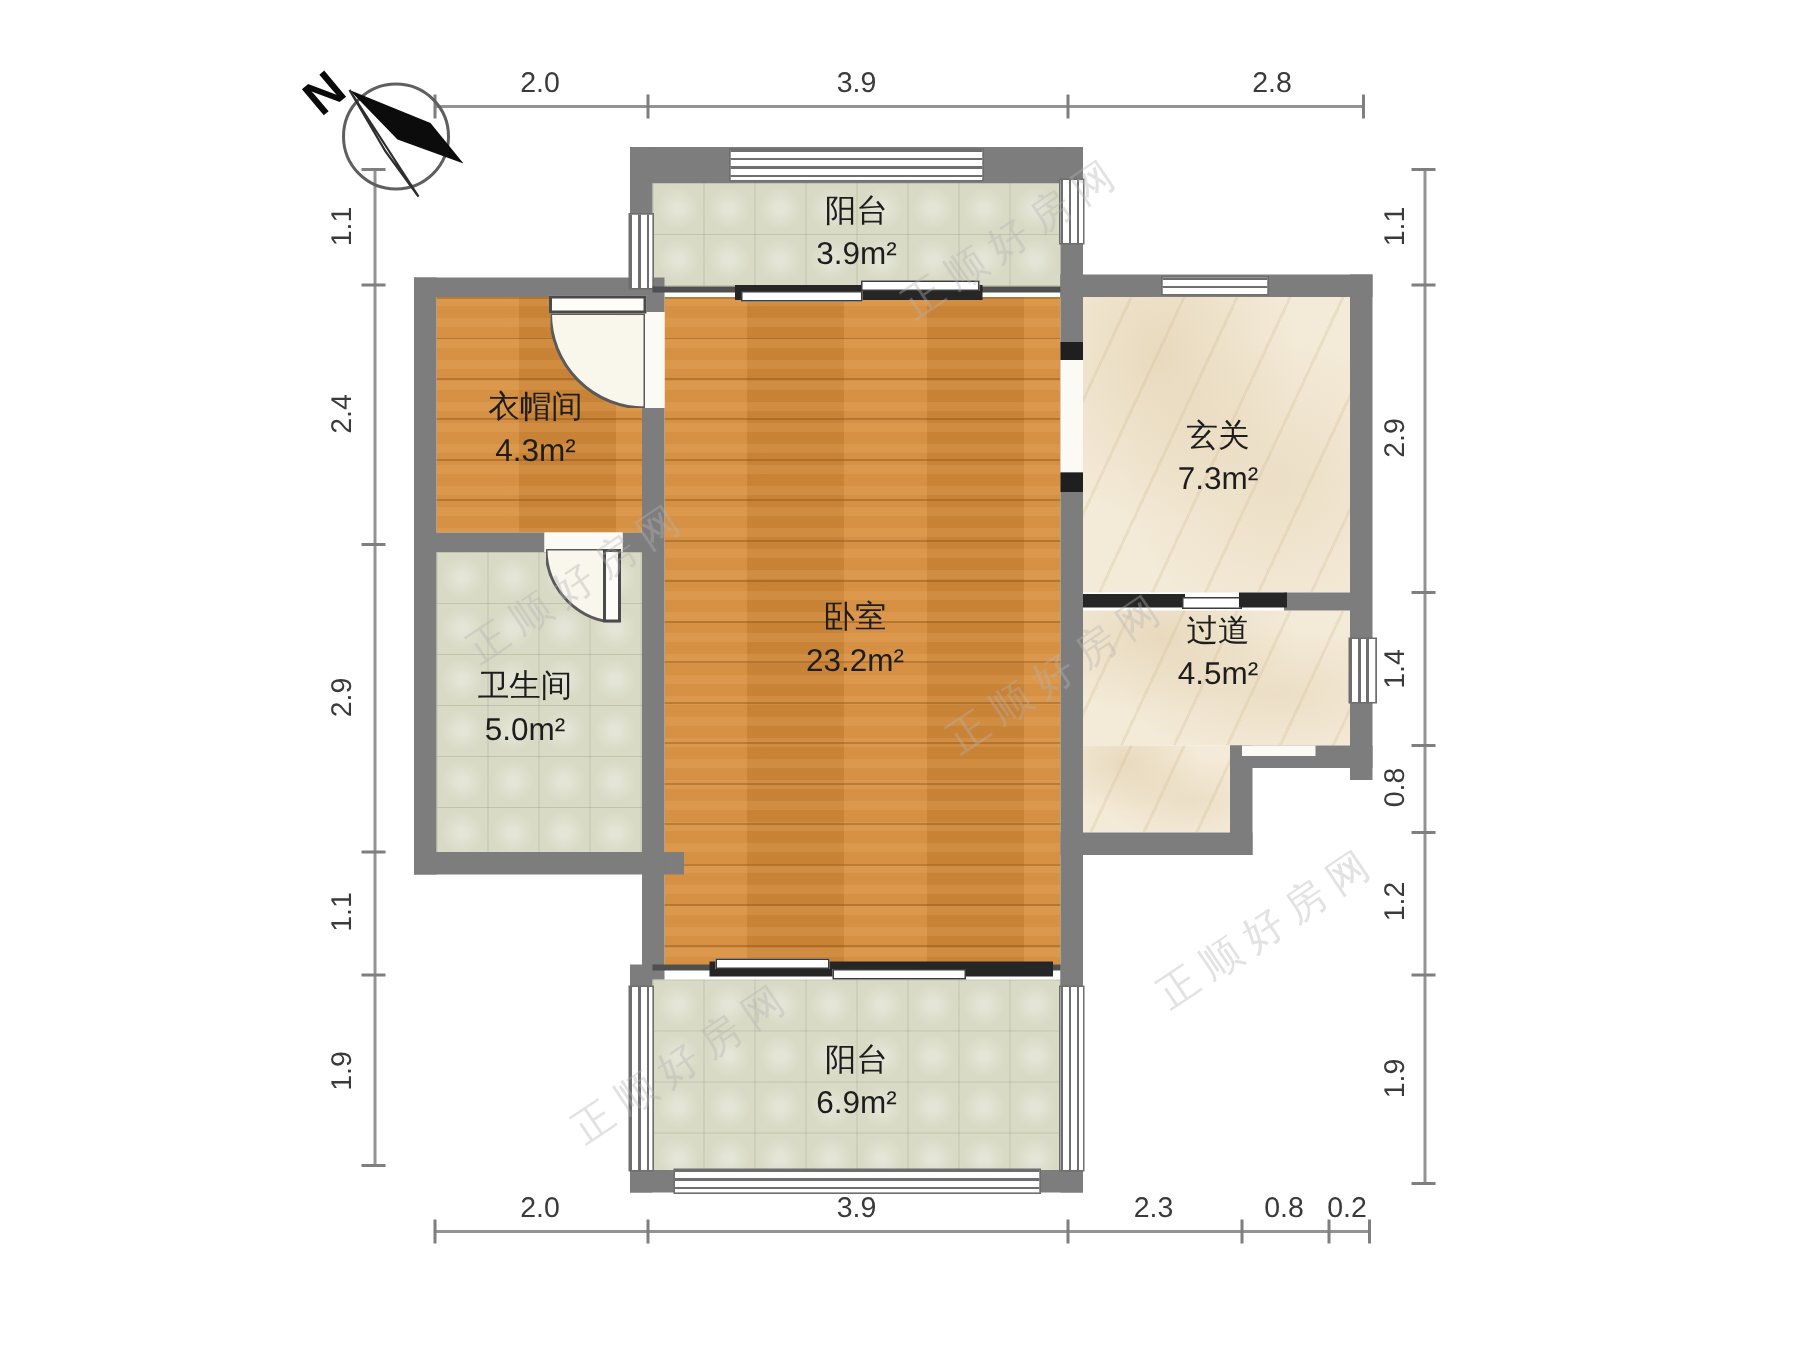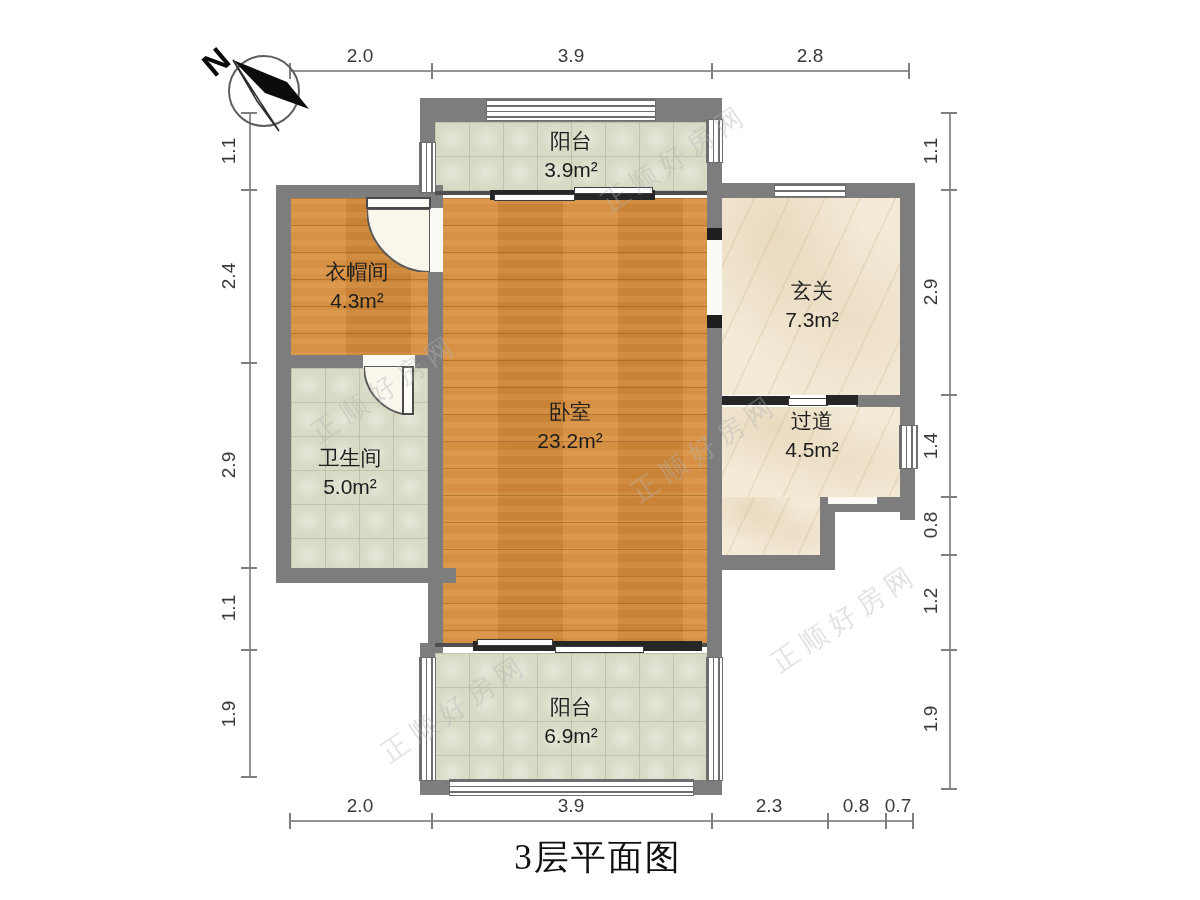--- a/index.html
+++ b/index.html
@@ -155,34 +155,34 @@
     <div>6.9m²</div>
   </div>
 
   <div class="line-h" style="left:290px;top:70px;width:620px"></div>
   <div class="tick-h" style="left:289px;top:63px"></div>
   <div class="tick-h" style="left:431px;top:63px"></div>
   <div class="tick-h" style="left:711px;top:63px"></div>
   <div class="tick-h" style="left:908px;top:63px"></div>
   <div class="dim-label h" style="left:360px;top:45px">2.0</div>
   <div class="dim-label h" style="left:571px;top:45px">3.9</div>
-  <div class="dim-label h" style="left:810px;top:45px">2.8</div>
+  <div class="dim-label h" style="left:848px;top:45px">2.8</div>
 
   <div class="line-h" style="left:290px;top:820px;width:624px"></div>
   <div class="tick-h" style="left:289px;top:813px"></div>
   <div class="tick-h" style="left:431px;top:813px"></div>
   <div class="tick-h" style="left:711px;top:813px"></div>
   <div class="tick-h" style="left:827px;top:813px"></div>
   <div class="tick-h" style="left:885px;top:813px"></div>
   <div class="tick-h" style="left:912px;top:813px"></div>
   <div class="dim-label h" style="left:360px;top:795px">2.0</div>
   <div class="dim-label h" style="left:571px;top:795px">3.9</div>
   <div class="dim-label h" style="left:769px;top:795px">2.3</div>
   <div class="dim-label h" style="left:856px;top:795px">0.8</div>
-  <div class="dim-label h" style="left:898px;top:795px">0.7</div>
+  <div class="dim-label h" style="left:898px;top:795px">0.2</div>
 
   <div class="line-v" style="left:249px;top:113px;height:665px"></div>
   <div class="tick-v" style="left:241px;top:112px"></div>
   <div class="tick-v" style="left:241px;top:189px"></div>
   <div class="tick-v" style="left:241px;top:362px"></div>
   <div class="tick-v" style="left:241px;top:567px"></div>
   <div class="tick-v" style="left:241px;top:649px"></div>
   <div class="tick-v" style="left:241px;top:776px"></div>
   <div class="dim-label v" style="left:229px;top:151px">1.1</div>
   <div class="dim-label v" style="left:229px;top:276px">2.4</div>
@@ -211,15 +211,14 @@
     <polygon points="38,35 84,106 62,76" fill="#ffffff" stroke="#2e2e2e" stroke-width="1.5"></polygon>
     <text class="compass-n" x="10" y="48" transform="rotate(-40 22 38)">N</text>
   </svg>
 
   <div class="watermark" style="left:300px;top:370px">正顺好房网</div>
   <div class="watermark" style="left:590px;top:140px">正顺好房网</div>
   <div class="watermark" style="left:620px;top:430px">正顺好房网</div>
   <div class="watermark" style="left:370px;top:690px">正顺好房网</div>
   <div class="watermark" style="left:760px;top:600px">正顺好房网</div>
 
-  <div id="plan-title">3层平面图</div>
 
 </div>
 
 </body></html>

